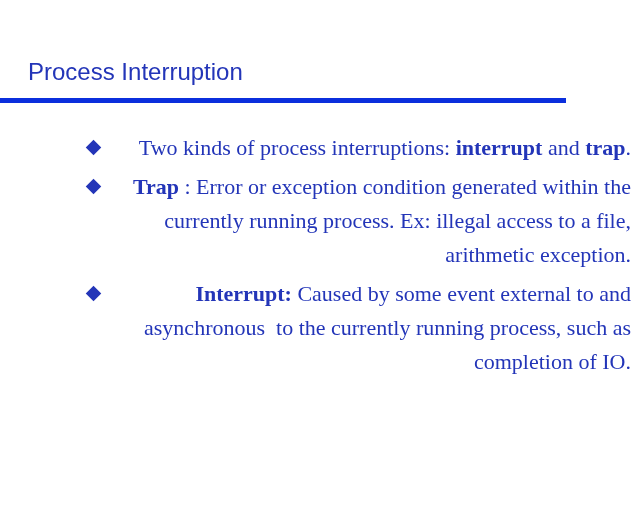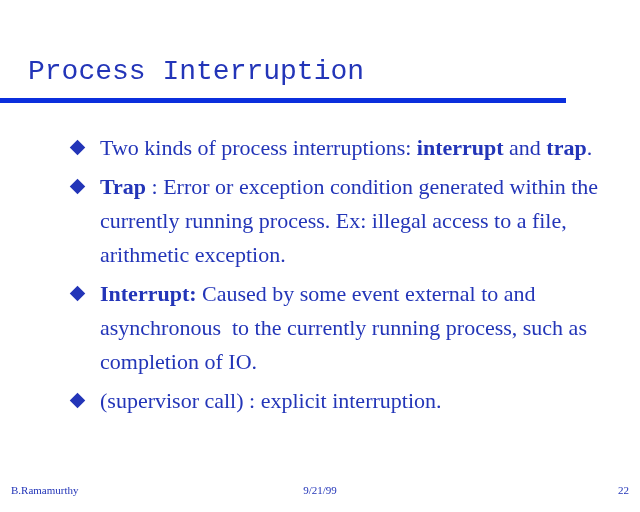--- a/index.html
+++ b/index.html
@@ -19,42 +19,43 @@
     width: 640px;
     height: 512px;
     background: #ffffff;
   }
 
   
   .title {
     position: absolute;
     left: 28px;
     top: 50px;
-    font-size: 28px;
+    font-size: 24px;
     line-height: 44px;
     color: #2335B8;
-    font-family: Liberation Mono, monospace;
+    font-family: Liberation Sans, sans-serif;
     white-space: nowrap;
     letter-spacing: 0px;
   }
   .title-rule {
     position: absolute;
     left: 0px;
     top: 98px;
     width: 566px;
     height: 5px;
     background: #0B2FDD;
   }
 
   
   .body {
     position: absolute;
-    left: 70px;
+    left: 86px;
     top: 131px;
     width: 545px;
+    text-align: right;
   }
   .bullet-row {
     position: relative;
     padding-left: 30px;
     margin-bottom: 5px;
     color: #2335B8;
     font-size: 22px;
     line-height: 34px;
   }
   .bullet-mark {
@@ -136,26 +137,17 @@
     <div class="bullet-row">
       <span class="bullet-mark"></span>
       <span class="bullet-text"><b>Trap</b><span> : Error or exception condition generated within the currently running process. Ex: illegal access to a file, arithmetic exception.</span></span>
     </div>
 
     <div class="bullet-row">
       <span class="bullet-mark"></span>
       <span class="bullet-text"><b>Interrupt:</b><span> Caused by some event external to and asynchronous  to the currently running process, such as completion of IO.</span></span>
     </div>
 
-    <div class="bullet-row">
-      <span class="bullet-mark"></span>
-      <span class="bullet-text"><span>(supervisor call) : explicit interruption.</span></span>
-    </div>
 
   </div>
 
-  <div class="footer">
-    <div class="footer-left">B.Ramamurthy</div>
-    <div class="footer-center">9/21/99</div>
-    <div class="footer-right">22</div>
-  </div>
 
 </div>
 
 </body></html>

